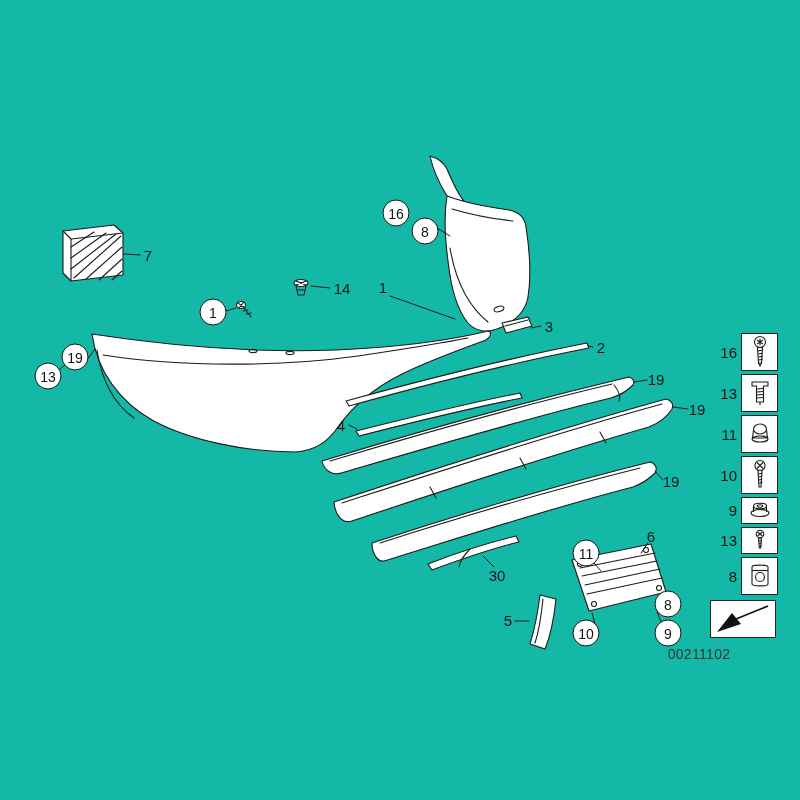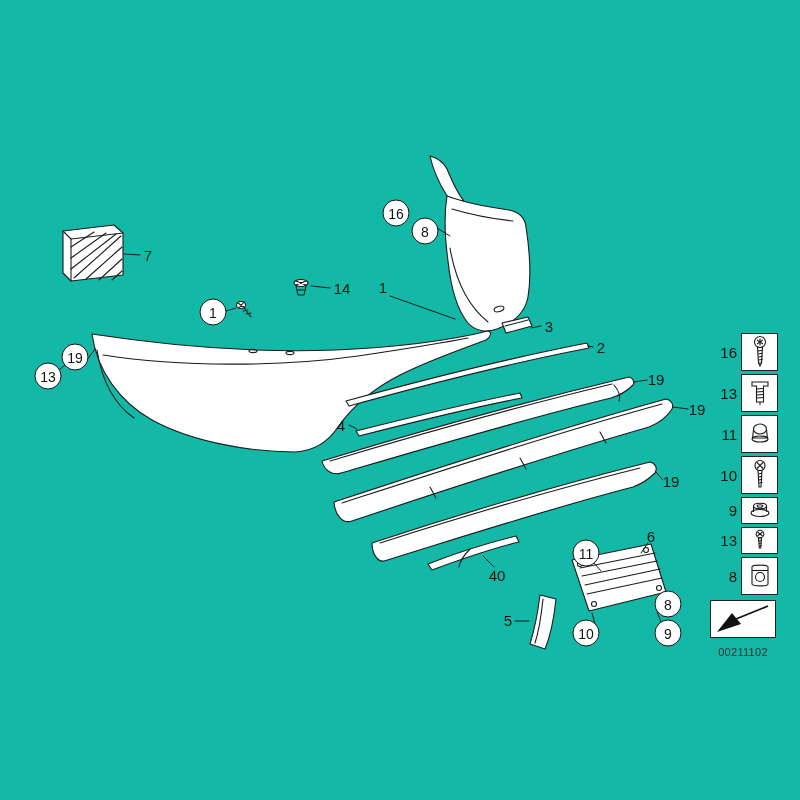--- a/index.html
+++ b/index.html
@@ -11,21 +11,21 @@
   .co.circle{width:27px;height:27px;border:1.5px solid #141414;border-radius:50%;background:#fff;
              font-size:14px;display:flex;align-items:center;justify-content:center}
   .legend{position:absolute;left:708px;top:333px;width:70px;z-index:2}
   .lrow{display:flex;align-items:center;justify-content:flex-end;margin-bottom:3px}
   .lnum{font-size:15px;color:#141414;margin-right:4px;min-width:20px;text-align:right}
   .lbox{border:1px solid #222;background:#fff;display:flex;align-items:center;justify-content:center}
   .lbox.tall{width:37px;height:38px}
   .lbox.short{width:37px;height:27px}
   .arrowbox{position:absolute;left:710px;top:600px;width:66px;height:38px;border:1px solid #222;
             display:flex;align-items:center;justify-content:center;background:#fff;z-index:2}
-  .pnum{position:absolute;left:708px;top:646px;width:70px;text-align:center;font-size:11px;color:#333;
+  .pnum{position:absolute;left:664px;top:646px;width:70px;text-align:center;font-size:14px;color:#333;
         letter-spacing:.3px;z-index:2}
 </style>
 </head>
 <body>
 
 <div class="stage">
 
   <svg class="art" width="800" height="800" viewBox="0 0 800 800">
     <g stroke="#1b1b1b" stroke-width="1.1" fill="none" stroke-linecap="round" stroke-linejoin="round">
 
@@ -147,21 +147,21 @@
   <div class="co plain" style="left:549px;top:326px">3</div>
   <div class="co plain" style="left:601px;top:347px">2</div>
   <div class="co circle" style="left:75px;top:357px">19</div>
   <div class="co circle" style="left:48px;top:376px">13</div>
   <div class="co plain" style="left:656px;top:379px">19</div>
   <div class="co plain" style="left:697px;top:409px">19</div>
   <div class="co plain" style="left:341px;top:425px">4</div>
   <div class="co plain" style="left:671px;top:481px">19</div>
   <div class="co plain" style="left:651px;top:536px">6</div>
   <div class="co circle" style="left:586px;top:553px">11</div>
-  <div class="co plain" style="left:497px;top:575px">40</div>
+  <div class="co plain" style="left:497px;top:575px">30</div>
   <div class="co circle" style="left:668px;top:604px">8</div>
   <div class="co plain" style="left:508px;top:620px">5</div>
   <div class="co circle" style="left:586px;top:633px">10</div>
   <div class="co circle" style="left:668px;top:633px">9</div>
 
   <div class="legend">
 
     <div class="lrow">
       <span class="lnum">16</span>
       <span class="lbox tall">

